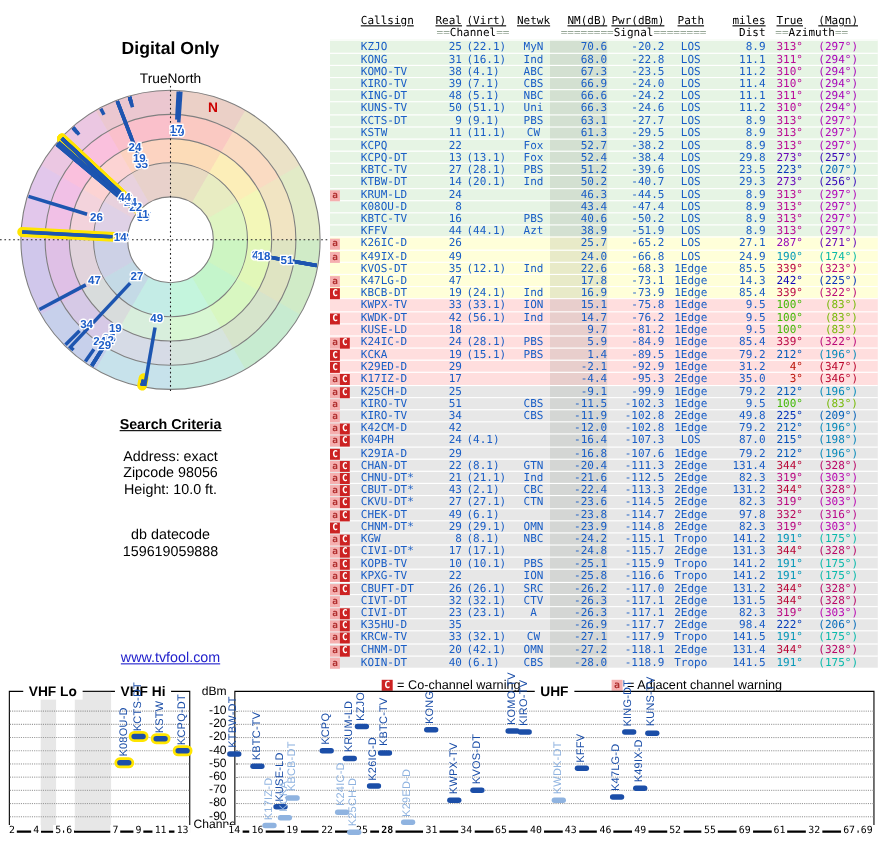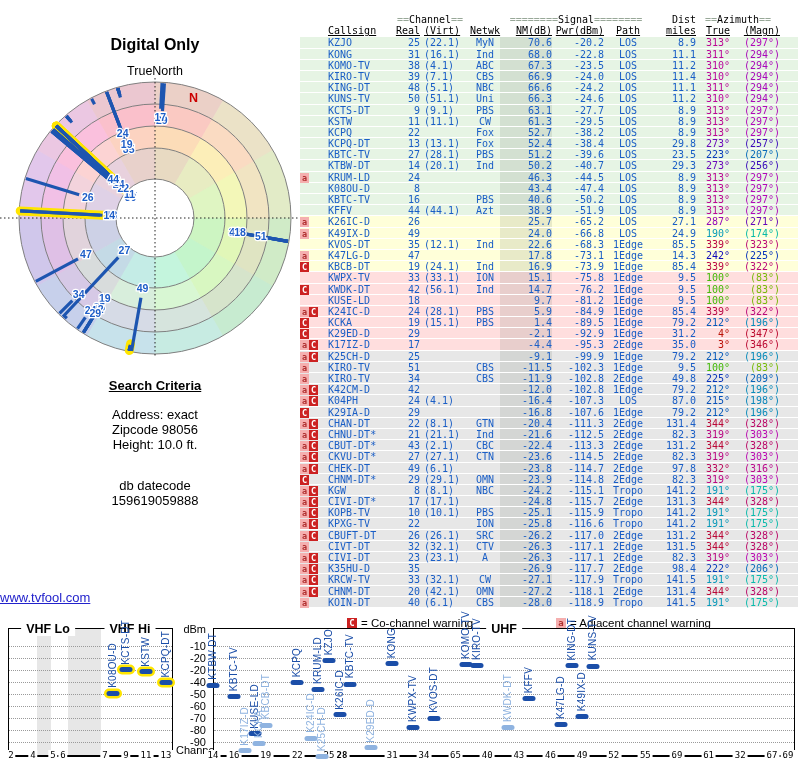--- a/index.html
+++ b/index.html
@@ -9,21 +9,21 @@
   .radar-title{position:absolute;top:36px;left:0;width:310px;text-align:center;
                font-size:16px;font-weight:bold;color:#000;}
   .radar-subtitle{position:absolute;top:64px;left:0;width:310px;text-align:center;
                font-size:12.5px;color:#000;}
   #radar-svg{position:absolute;top:78px;left:0;}
   #search-block{position:absolute;top:378px;left:0;width:310px;text-align:center;
                font-size:13px;color:#000;line-height:15px;}
   #search-block .sc-title{font-weight:bold;text-decoration:underline;margin-bottom:14px;}
   #search-block .sc-mode{font-size:14px;}
   #search-block .db-group{margin-top:26px;}
-  .footer-link{position:absolute;top:590px;left:0;width:310px;
+  .footer-link{position:absolute;top:590px;left:0;width:310px;text-align:center;
                font-size:13px;}
   .footer-link a{color:#2222cc;text-decoration:underline;cursor:pointer;}
   
   #tbl{position:absolute;left:300px;top:14px;width:498px;
        font-family:"DejaVu Sans Mono","Liberation Mono",monospace;font-size:10px;}
   .trow{display:flex;height:11.2px;line-height:11.2px;white-space:pre;}
   .trow>span{display:block;flex:none;}
   .c-warn{width:28px;display:flex;justify-content:flex-end;align-items:center;gap:1px;}
   .c-call{width:62px;}
   .c-real{width:30px;text-align:right;}
@@ -202,40 +202,40 @@
       <div>db datecode</div>
       <div>159619059888</div>
     </div>
   </div>
 
   <div class="footer-link">
     <a>www.tvfool.com</a>
   </div>
 
   <div id="tbl">
-    <div class="trow hdr1">
-      <span style="width:90px"></span>
-      <span class="c-chan"><span class="eq">==</span>Channel<span class="eq">==</span></span>
-      <span style="width:30px"></span>
-      <span class="c-sig"><span class="eq">========</span>Signal<span class="eq">========</span></span>
-      <span class="c-dist">Dist</span>
-      <span class="c-azi"><span class="eq">==</span>Azimuth<span class="eq">==</span></span>
-    </div>
     <div class="trow hdr2">
       <span class="c-warn" style="text-decoration:none"></span>
       <span class="c-call">Callsign</span>
       <span class="c-real">Real</span>
       <span class="c-virt">(Virt)</span>
       <span class="c-net">Netwk</span>
       <span class="c-nm">NM(dB)</span>
       <span class="c-pwr">Pwr(dBm)</span>
       <span class="c-path">Path</span>
       <span class="c-miles">miles</span>
       <span class="c-true">True</span>
       <span class="c-magn">(Magn)</span>
+    </div>
+    <div class="trow hdr1">
+      <span style="width:90px"></span>
+      <span class="c-chan"><span class="eq">==</span>Channel<span class="eq">==</span></span>
+      <span style="width:30px"></span>
+      <span class="c-sig"><span class="eq">========</span>Signal<span class="eq">========</span></span>
+      <span class="c-dist">Dist</span>
+      <span class="c-azi"><span class="eq">==</span>Azimuth<span class="eq">==</span></span>
     </div>
     <div id="tbl-rows">
         <div class="trow drow" style="background: rgb(230, 244, 228);"><span class="c-warn"></span><span class="c-call">KZJO</span><span class="c-real">25</span><span class="c-virt">(22.1)</span><span class="c-net">MyN</span><span class="c-nm">70.6</span><span class="c-pwr">-20.2</span><span class="c-path">LOS</span><span class="c-miles">8.9</span><span class="c-true" style="color:hsl(313,92%,38%)">313°</span><span class="c-magn" style="color:hsl(297,92%,38%)">(297°)</span></div>
         <div class="trow drow" style="background: rgb(230, 244, 228);"><span class="c-warn"></span><span class="c-call">KONG</span><span class="c-real">31</span><span class="c-virt">(16.1)</span><span class="c-net">Ind</span><span class="c-nm">68.0</span><span class="c-pwr">-22.8</span><span class="c-path">LOS</span><span class="c-miles">11.1</span><span class="c-true" style="color:hsl(311,92%,38%)">311°</span><span class="c-magn" style="color:hsl(294,92%,38%)">(294°)</span></div>
         <div class="trow drow" style="background: rgb(230, 244, 228);"><span class="c-warn"></span><span class="c-call">KOMO-TV</span><span class="c-real">38</span><span class="c-virt">(4.1)</span><span class="c-net">ABC</span><span class="c-nm">67.3</span><span class="c-pwr">-23.5</span><span class="c-path">LOS</span><span class="c-miles">11.2</span><span class="c-true" style="color:hsl(310,92%,38%)">310°</span><span class="c-magn" style="color:hsl(294,92%,38%)">(294°)</span></div>
         <div class="trow drow" style="background: rgb(230, 244, 228);"><span class="c-warn"></span><span class="c-call">KIRO-TV</span><span class="c-real">39</span><span class="c-virt">(7.1)</span><span class="c-net">CBS</span><span class="c-nm">66.9</span><span class="c-pwr">-24.0</span><span class="c-path">LOS</span><span class="c-miles">11.4</span><span class="c-true" style="color:hsl(310,92%,38%)">310°</span><span class="c-magn" style="color:hsl(294,92%,38%)">(294°)</span></div>
         <div class="trow drow" style="background: rgb(230, 244, 228);"><span class="c-warn"></span><span class="c-call">KING-DT</span><span class="c-real">48</span><span class="c-virt">(5.1)</span><span class="c-net">NBC</span><span class="c-nm">66.6</span><span class="c-pwr">-24.2</span><span class="c-path">LOS</span><span class="c-miles">11.1</span><span class="c-true" style="color:hsl(311,92%,38%)">311°</span><span class="c-magn" style="color:hsl(294,92%,38%)">(294°)</span></div>
         <div class="trow drow" style="background: rgb(230, 244, 228);"><span class="c-warn"></span><span class="c-call">KUNS-TV</span><span class="c-real">50</span><span class="c-virt">(51.1)</span><span class="c-net">Uni</span><span class="c-nm">66.3</span><span class="c-pwr">-24.6</span><span class="c-path">LOS</span><span class="c-miles">11.2</span><span class="c-true" style="color:hsl(310,92%,38%)">310°</span><span class="c-magn" style="color:hsl(294,92%,38%)">(294°)</span></div>
         <div class="trow drow" style="background: rgb(230, 244, 228);"><span class="c-warn"></span><span class="c-call">KCTS-DT</span><span class="c-real">9</span><span class="c-virt">(9.1)</span><span class="c-net">PBS</span><span class="c-nm">63.1</span><span class="c-pwr">-27.7</span><span class="c-path">LOS</span><span class="c-miles">8.9</span><span class="c-true" style="color:hsl(313,92%,38%)">313°</span><span class="c-magn" style="color:hsl(297,92%,38%)">(297°)</span></div>
         <div class="trow drow" style="background: rgb(230, 244, 228);"><span class="c-warn"></span><span class="c-call">KSTW</span><span class="c-real">11</span><span class="c-virt">(11.1)</span><span class="c-net">CW</span><span class="c-nm">61.3</span><span class="c-pwr">-29.5</span><span class="c-path">LOS</span><span class="c-miles">8.9</span><span class="c-true" style="color:hsl(313,92%,38%)">313°</span><span class="c-magn" style="color:hsl(297,92%,38%)">(297°)</span></div>
@@ -343,21 +343,21 @@
         <div class="ch-tick" style="left: 63px; top: 135px;">6</div>
         <div class="ch-tick" style="left: 105px; top: 135px;">7</div>
         <div class="ch-tick" style="left: 126px; top: 135px;">9</div>
         <div class="ch-tick" style="left: 146px; top: 135px;">11</div>
         <div class="ch-tick" style="left: 166px; top: 135px;">13</div>
         <div class="ch-tick" style="left: 213px; top: 135px;">14</div>
         <div class="ch-tick" style="left: 234.091px; top: 135px;">16</div>
         <div class="ch-tick" style="left: 265.727px; top: 135px;">19</div>
         <div class="ch-tick" style="left: 297.364px; top: 135px;">22</div>
         <div class="ch-tick" style="left: 329px; top: 135px;">25</div>
-        <div class="ch-tick" style="left: 342px; top: 135px; font-weight: bold;">28</div>
+        <div class="ch-tick" style="left: 352px; top: 135px; font-weight: bold;">28</div>
         <div class="ch-tick" style="left: 392.273px; top: 135px;">31</div>
         <div class="ch-tick" style="left: 423.909px; top: 135px;">34</div>
         <div class="ch-tick" style="left: 455.545px; top: 135px;">65</div>
         <div class="ch-tick" style="left: 487.182px; top: 135px;">40</div>
         <div class="ch-tick" style="left: 518.818px; top: 135px;">43</div>
         <div class="ch-tick" style="left: 550.455px; top: 135px;">46</div>
         <div class="ch-tick" style="left: 582.091px; top: 135px;">49</div>
         <div class="ch-tick" style="left: 613.727px; top: 135px;">52</div>
         <div class="ch-tick" style="left: 645.364px; top: 135px;">55</div>
         <div class="ch-tick" style="left: 677px; top: 135px;">69</div>

